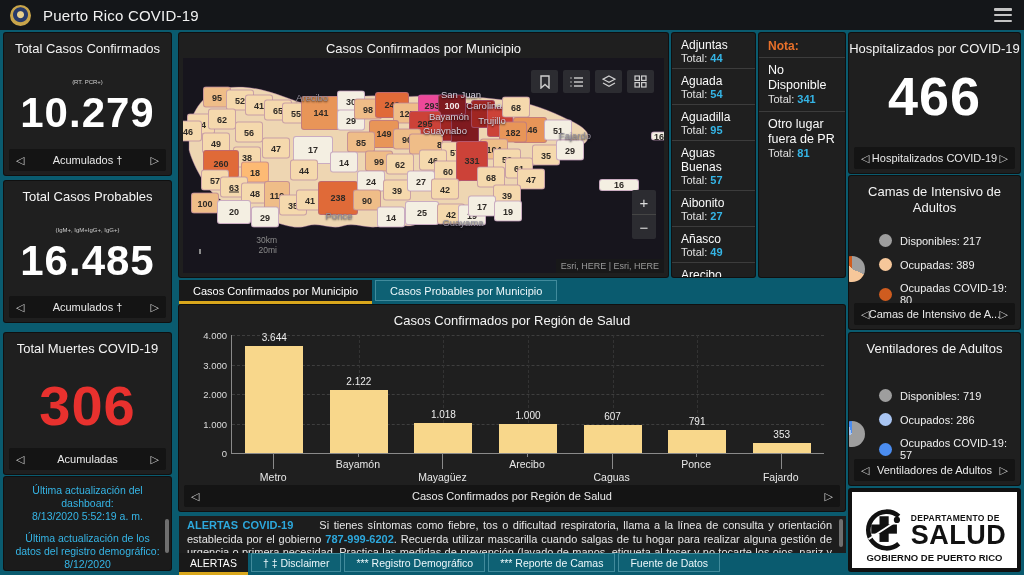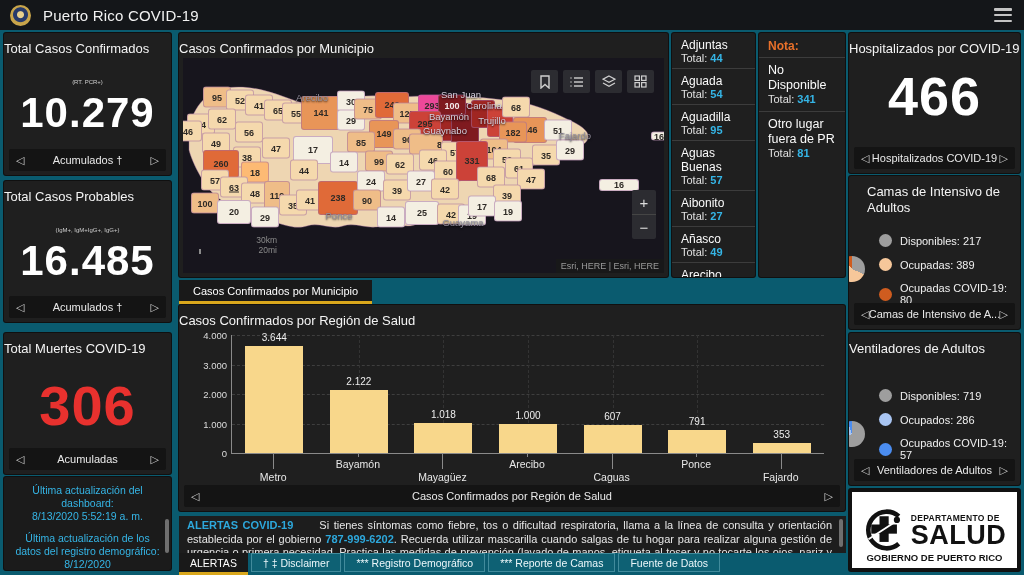--- a/index.html
+++ b/index.html
@@ -5,21 +5,21 @@
   html,body{margin:0;padding:0}
   body{width:1024px;height:575px;background:#0a5b6f;font-family:"Liberation Sans",sans-serif;position:relative;overflow:hidden;color:#fff}
   
   #header{position:absolute;left:0;top:0;width:1024px;height:30px;background:#141619;display:flex;align-items:center}
   #logo{width:21px;height:21px;border-radius:50%;border:2px solid #c9a54b;background:radial-gradient(circle at 50% 45%,#e7cf8d 0 3px,#273a6b 4px 7px,#c9a54b 8px);margin-left:10px;box-sizing:border-box}
   #app-title{font-size:15px;color:#f2f2f2;margin-left:12px;letter-spacing:.2px}
   #burger{position:absolute;right:12px;top:8px;width:18px;height:14px;display:flex;flex-direction:column;justify-content:space-between;cursor:pointer}
   #burger div{height:2.5px;background:#c4c4c4;border-radius:1px}
   
   .card{position:absolute;background:#1f1f1f;border-radius:2px;box-shadow:0 0 0 1px #101010}
-  .card-title{font-size:13px;color:#f4f4f4;padding-top:8px;line-height:16px}
+  .card-title{text-align:center;font-size:13px;color:#f4f4f4;padding-top:8px;line-height:16px}
   .card-footer{position:absolute;left:5px;right:5px;bottom:4px;height:22px;background:#141414;display:flex;align-items:center;justify-content:center;font-size:11px;color:#e9e9e9;border-radius:2px}
   .arr{position:absolute;top:50%;transform:translateY(-50%);font-size:11px;color:#d4d4d4;cursor:pointer;line-height:1}
   .arr.l{left:7px}.arr.r{right:7px}
   .big{position:absolute;left:0;right:0;text-align:center;font-weight:bold;color:#fff;letter-spacing:1px}
   .sub{position:absolute;left:0;right:0;text-align:center;font-size:6px;color:#cfcfcf}
   .scrollbar{position:absolute;right:2px;width:4px;background:#6f6f6f;border-radius:2px;cursor:pointer}
   
   #updates{background:#1b1b1b;text-align:center;color:#35b5e6}
   #updates .u{font-size:10.5px;line-height:13px;padding:0 10px}
   
@@ -148,21 +148,21 @@
         <div class="cell" style="left: 300px; top: 56px; width: 24px; height: 28px; background: rgb(160, 38, 34);"></div>
         <div class="cell" style="left: 317px; top: 64px; width: 26px; height: 30px; background: rgb(204, 66, 56);"></div>
         <div class="cell" style="left: 34px; top: 39px; width: 28px; height: 21px; background: rgb(239, 189, 136);">95</div>
         <div class="cell" style="left: 57px; top: 42px; width: 28px; height: 21px; background: rgb(245, 217, 173);">52</div>
         <div class="cell" style="left: 76px; top: 47px; width: 28px; height: 21px; background: rgb(245, 217, 173);">41</div>
         <div class="cell" style="left: 95px; top: 52px; width: 28px; height: 21px; background: rgb(245, 217, 173);">65</div>
         <div class="cell" style="left: 113px; top: 55px; width: 28px; height: 21px; background: rgb(245, 217, 173);">55</div>
         <div class="cell" style="left: 138px; top: 55px; width: 40px; height: 34px; background: rgb(232, 149, 88);">141</div>
         <div class="cell" style="left: 168px; top: 43px; width: 28px; height: 21px; background: rgb(244, 239, 226);">30</div>
         <div class="cell" style="left: 168px; top: 62px; width: 28px; height: 21px; background: rgb(244, 239, 226);">29</div>
-        <div class="cell" style="left: 185px; top: 51px; width: 28px; height: 21px; background: rgb(239, 189, 136);">75</div>
+        <div class="cell" style="left: 185px; top: 51px; width: 28px; height: 21px; background: rgb(239, 189, 136);">98</div>
         <div class="cell" style="left: 209px; top: 47px; width: 34px; height: 26px; background: rgb(224, 106, 56);">242</div>
         <div class="cell" style="left: 224px; top: 55px; width: 28px; height: 21px; background: rgb(239, 189, 136);">125</div>
         <div class="cell" style="left: 249px; top: 47px; width: 28px; height: 21px; background: #ec4899;">293</div>
         <div class="cell lt" style="left: 269px; top: 47px; width: 28px; height: 21px; background: rgb(127, 26, 31);">100</div>
         <div class="cell" style="left: 333px; top: 49px; width: 28px; height: 21px; background: rgb(245, 217, 173);">68</div>
         <div class="cell" style="left: 18px; top: 66px; width: 28px; height: 21px; background: rgb(245, 217, 173);">54</div>
         <div class="cell" style="left: 39px; top: 61px; width: 28px; height: 21px; background: rgb(245, 217, 173);">62</div>
         <div class="cell" style="left: 5px; top: 73px; width: 28px; height: 21px; background: rgb(245, 217, 173);">46</div>
         <div class="cell" style="left: 66px; top: 74px; width: 28px; height: 21px; background: rgb(245, 217, 173);">56</div>
         <div class="cell" style="left: 242px; top: 66px; width: 32px; height: 26px; background: rgb(204, 66, 56);">295</div>
@@ -273,20 +273,21 @@
       <div style="text-align:right">30km</div>
       <div class="bar"></div>
       <div style="text-align:right">20mi</div>
     </div>
     <div id="attrib">Esri, HERE | Esri, HERE</div>
   </div>
 </div>
 
 <div class="tabrow" id="map-tabs" style="left:179px;top:280px">
     <div class="mtab on">Casos Confirmados por Municipio</div>
+    <div class="mtab off">Casos Probables por Municipio</div>
   </div>
 
 <div class="card" id="muni-list" style="left:672px;top:33px;width:83px;height:244px">
     <div class="muni">
       <div class="nm">Adjuntas</div>
       <div class="tt"><span>Total: </span><span class="tv">44</span></div>
     </div>
     <div class="muni">
       <div class="nm">Aguada</div>
       <div class="tt"><span>Total: </span><span class="tv">54</span></div>

